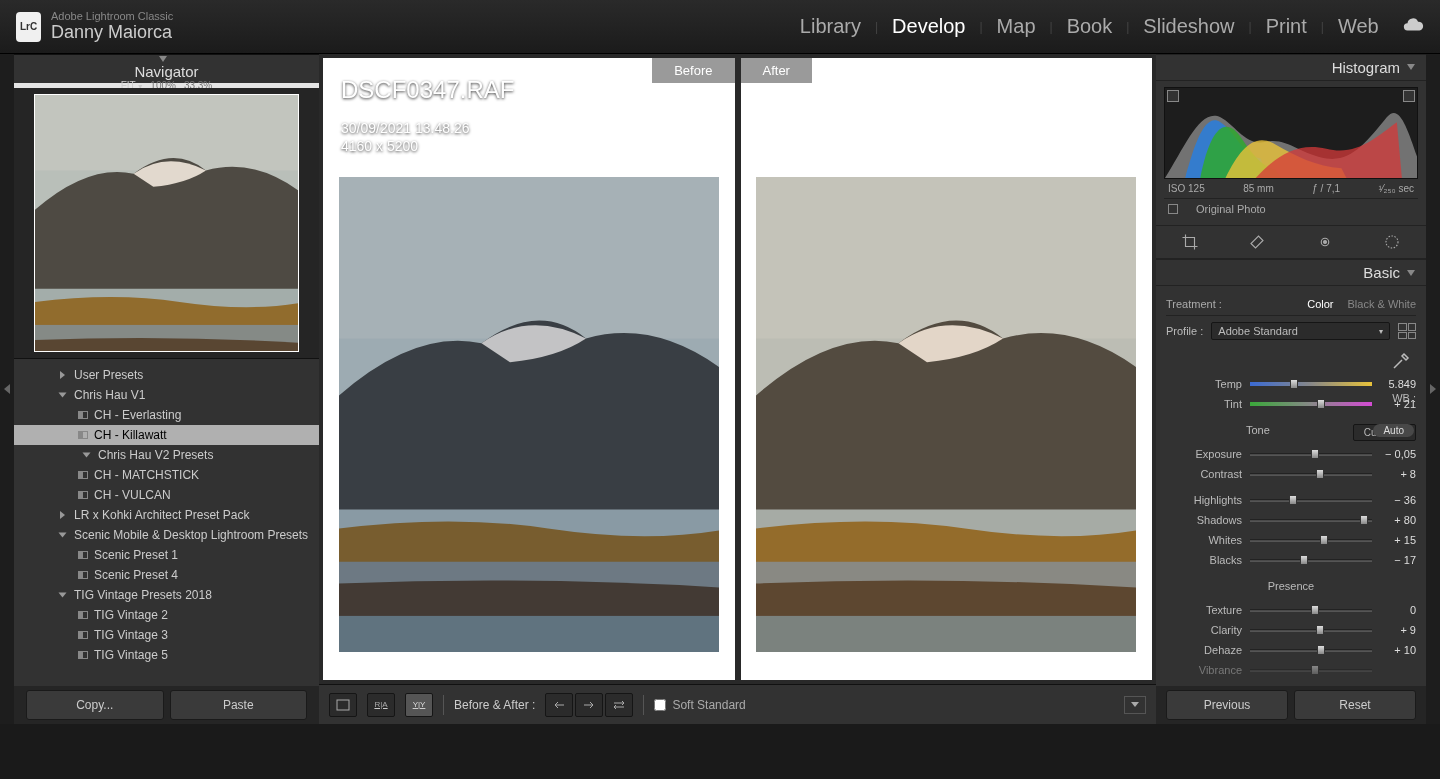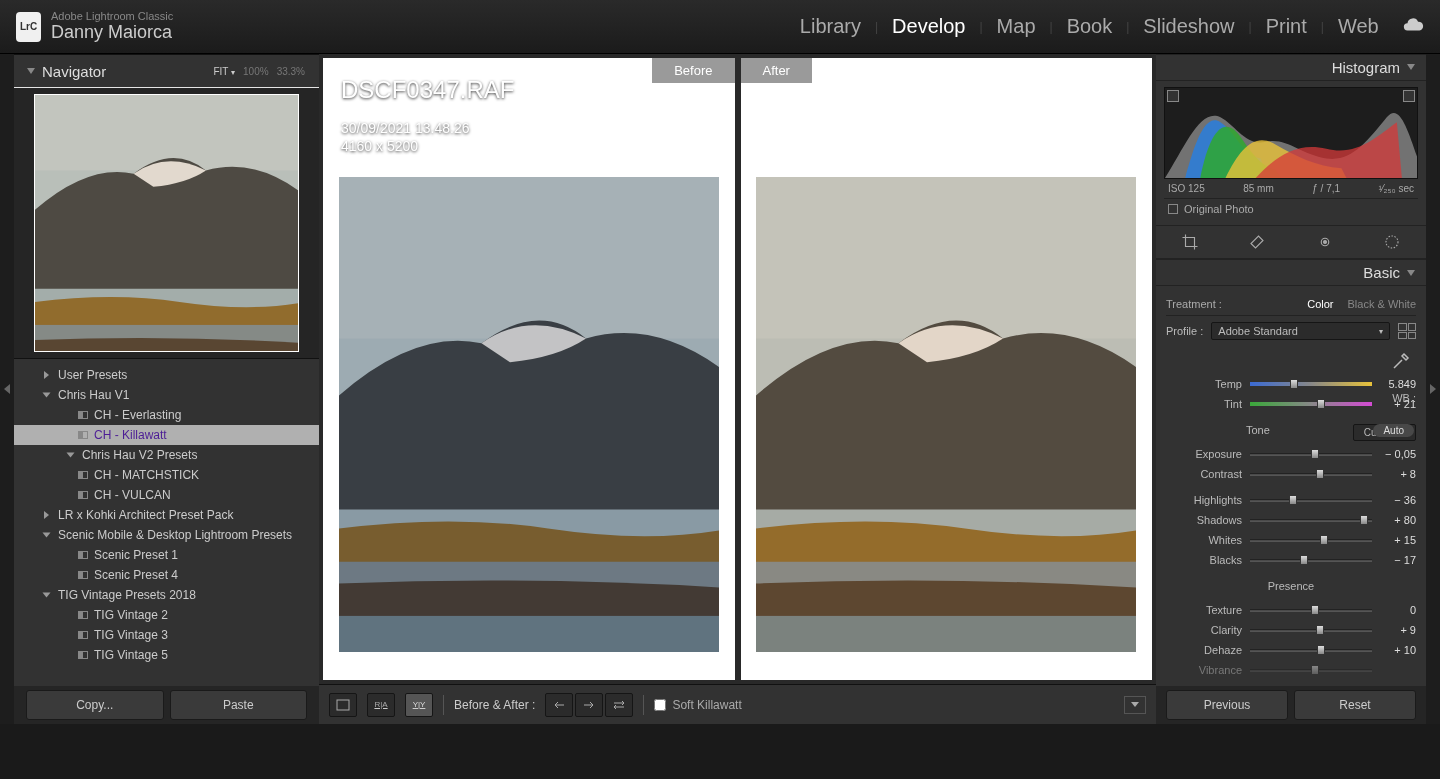--- a/index.html
+++ b/index.html
@@ -15,33 +15,33 @@
   .modules { display:flex; align-items:center; gap: 14px; }
   .module { font-size: 20px; color: #aaa; cursor: pointer; }
   .module.active { color: #fff; font-weight: 500; }
   .mod-sep { color: #444; }
   .cloud-icon svg { width: 22px; height: 22px; fill: #ccc; }
 
   .main { display:flex; height: 670px; }
 
   
   .left-panel { width: 305px; display:flex; flex-direction:column; background:#252525; }
-  .navigator-head { height: 34px; display:flex; align-items:center; padding: 0 14px; background:#323232; border-top:1px solid #111; border-bottom:1px solid #e5e5e5;}
+  .navigator-head { height: 34px; display:flex; align-items:center; padding: 0 14px; background:#323232; border-top:1px solid #111; border-bottom:5px solid #e5e5e5;flex-direction:column;}
   .disclosure { width:0;height:0;border-left:6px solid #888;border-top:4px solid transparent;border-bottom:4px solid transparent; margin-right:8px; transform:rotate(90deg);}
   .nav-title { font-size: 15px; color: #ddd; flex:1; }
   .nav-zooms { display:flex; gap:8px; font-size: 10px; color:#777;}
   .nav-zoom.active { color:#ccc; }
   .nav-thumb-wrap { height: 270px; background:#252525; display:flex; align-items:center; justify-content:center; padding: 6px 20px;}
   .nav-thumb { width: 200px; height: 252px; border:1px solid #fff; }
 
   .presets-wrap { flex:1; overflow:hidden; background:#323232; border-top:1px solid #111; padding: 6px 0;}
   .preset-row { display:flex; align-items:center; height:20px; font-size:12px; color:#ccc; cursor:pointer;}
-  .preset-row.group { padding-left: 44px; }
+  .preset-row.group { padding-left: 60px; }
   .preset-row.item  { padding-left: 64px; }
-  .preset-row.selected { background: #b0b0b0; color:#4c1d95; }
+  .preset-row.selected { background: #b0b0b0; color:#000000; }
   .tri { width:0;height:0;border-left:5px solid #999;border-top:4px solid transparent;border-bottom:4px solid transparent; position:absolute; margin-left:-14px; }
   .tri.open { transform: rotate(90deg); }
   .preset-icon { width:10px;height:8px;border:1px solid #888; margin-right:6px; background:linear-gradient(90deg,#888 50%,transparent 50%);}
 
   .left-btns { height:38px; display:flex; gap:6px; padding: 4px 12px; background:#252525;}
   .panel-btn { flex:1; background:#3a3a3a; color:#ccc; border:1px solid #1a1a1a; border-radius:3px; display:flex;align-items:center;justify-content:center; cursor:pointer; font-size:12px;}
 
   
   .center { flex:1; display:flex; flex-direction:column; background:#4a4a4a; }
   .compare { flex:1; display:flex; gap:6px; padding: 4px; background:#292929;}
@@ -67,21 +67,21 @@
   .right-panel { width: 270px; background:#252525; display:flex; flex-direction:column; }
   .rp-wrap { background:#323232; flex:1; display:flex; flex-direction:column; overflow:hidden;}
   .section-head { height:28px; display:flex; align-items:center; justify-content:flex-end; padding:0 12px; font-size:15px; color:#ddd; border-bottom:1px solid #222; border-top:1px solid #222; background:#323232;}
   .section-tri { width:0;height:0;border-left:6px solid #888;border-top:4px solid transparent;border-bottom:4px solid transparent; margin-left:8px; transform:rotate(90deg);}
 
   .histo-wrap { padding:6px 8px;}
   .histo { width:100%; height:92px; background:#1d1d1d; border:1px solid #111; position:relative;}
   .clip-tri { position:absolute; top:2px; width:12px; height:12px; background:#333; border:1px solid #888;}
   .clip-tri.left{left:2px;} .clip-tri.right{right:2px;}
   .exif-row { display:flex; justify-content:space-between; font-size:10px; color:#aaa; padding:4px 4px;}
-  .orig-row { display:flex; align-items:center; gap:6px; font-size:11px; color:#aaa; padding:4px 4px; border-top:1px solid #222;}
+  .orig-row { display:flex; align-items:center; gap:18px; font-size:11px; color:#aaa; padding:4px 4px; border-top:1px solid #222;}
   .orig-row .box{width:10px;height:10px;border:1px solid #888;}
 
   .tool-icons { height:36px; display:flex; align-items:center; justify-content:space-around; border-top:1px solid #222; border-bottom:1px solid #222; }
   .tool-icons .ti { width:18px;height:18px; cursor:pointer;}
   .tool-icons svg{width:100%;height:100%;stroke:#aaa;fill:none;stroke-width:1.5;}
 
   .basic { padding: 6px 10px; font-size:11px; color:#bbb;}
   .row { display:flex; align-items:center; height:20px;}
   .row .label { width:84px; text-align:right; padding-right:8px; color:#bbb; font-size:11px;}
   .row .slider { flex:1; position:relative; height:14px; display:flex; align-items:center;}
@@ -264,21 +264,21 @@
           </div>
         <div class="tb-btn">
             <svg width="16" height="12" viewBox="0 0 16 12">
               <path d="M3 4h10M11 2l2 2-2 2M13 8H3M5 6l-2 2 2 2" stroke="#aaa" fill="none"></path>
             </svg>
           </div>
       </div>
       <div class="tb-sep"></div>
       <label class="soft-proof">
         <input type="checkbox" style="">
-        <span>Soft Killawatt</span>
+        <span>Soft Standard</span>
       </label>
       <div class="tb-dropdown">
           <span class="tri-down"></span>
         </div>
     </div>
   </div>
 
   <div class="right-panel">
     <div class="rp-wrap">
       <div class="section-head">

